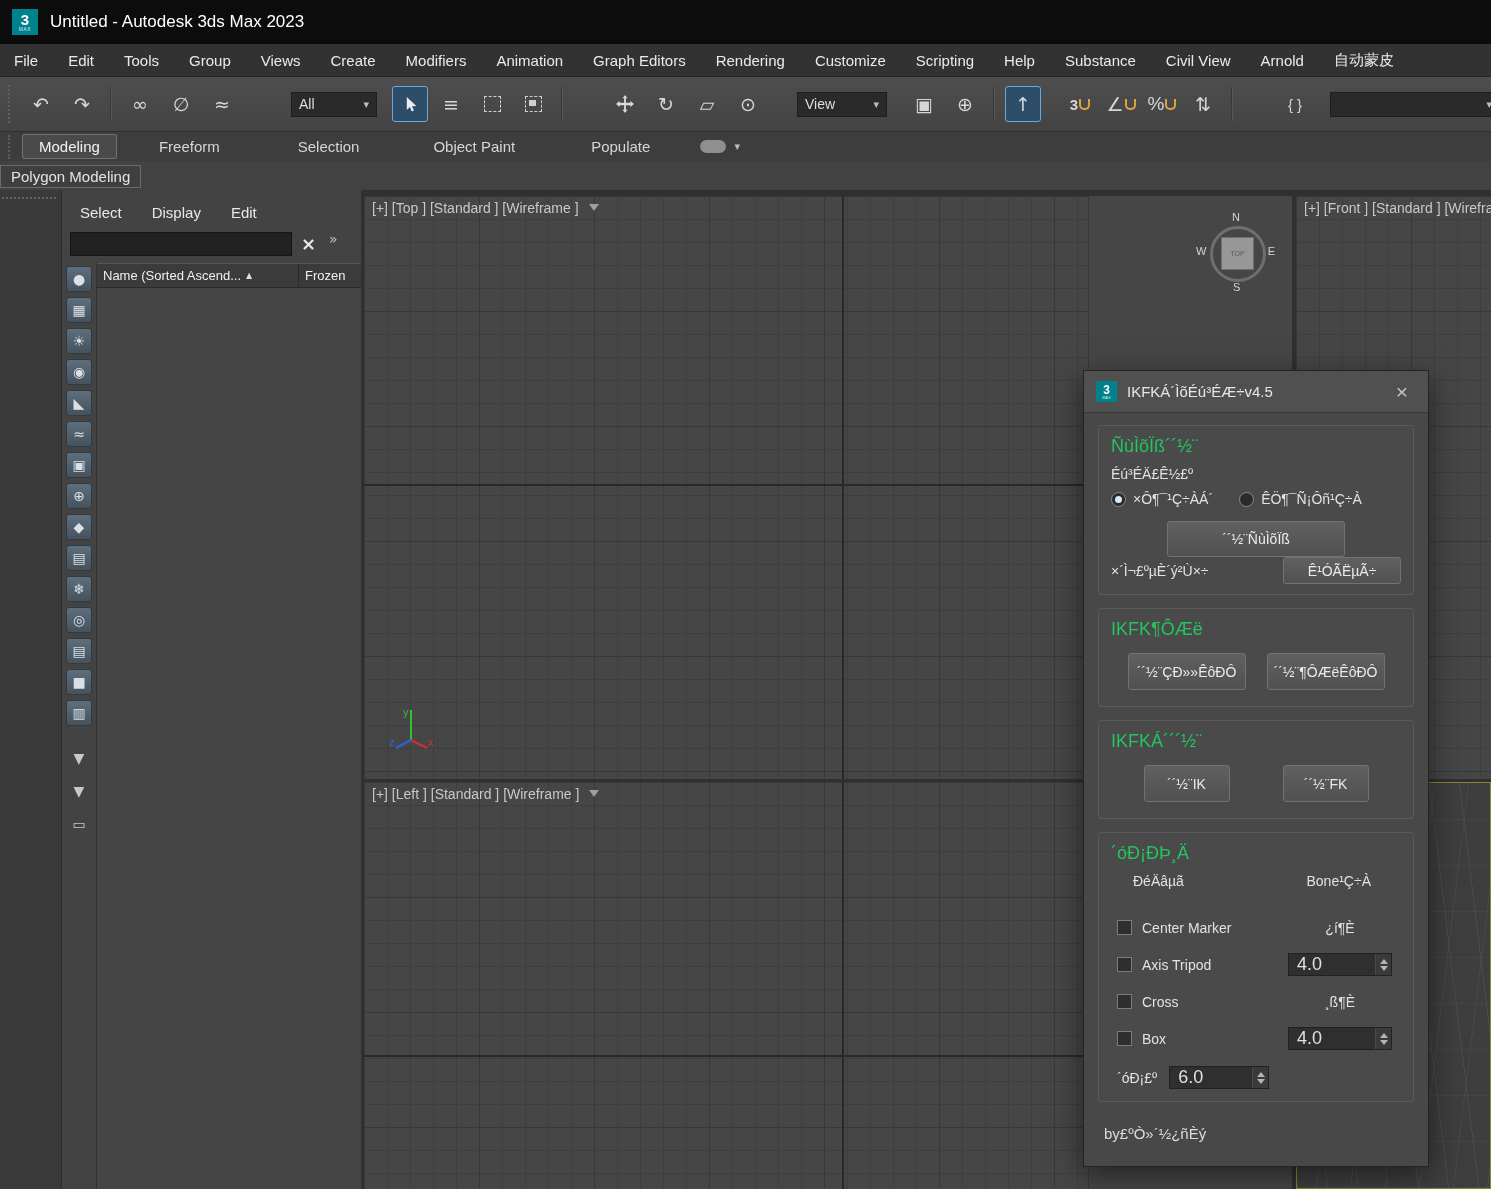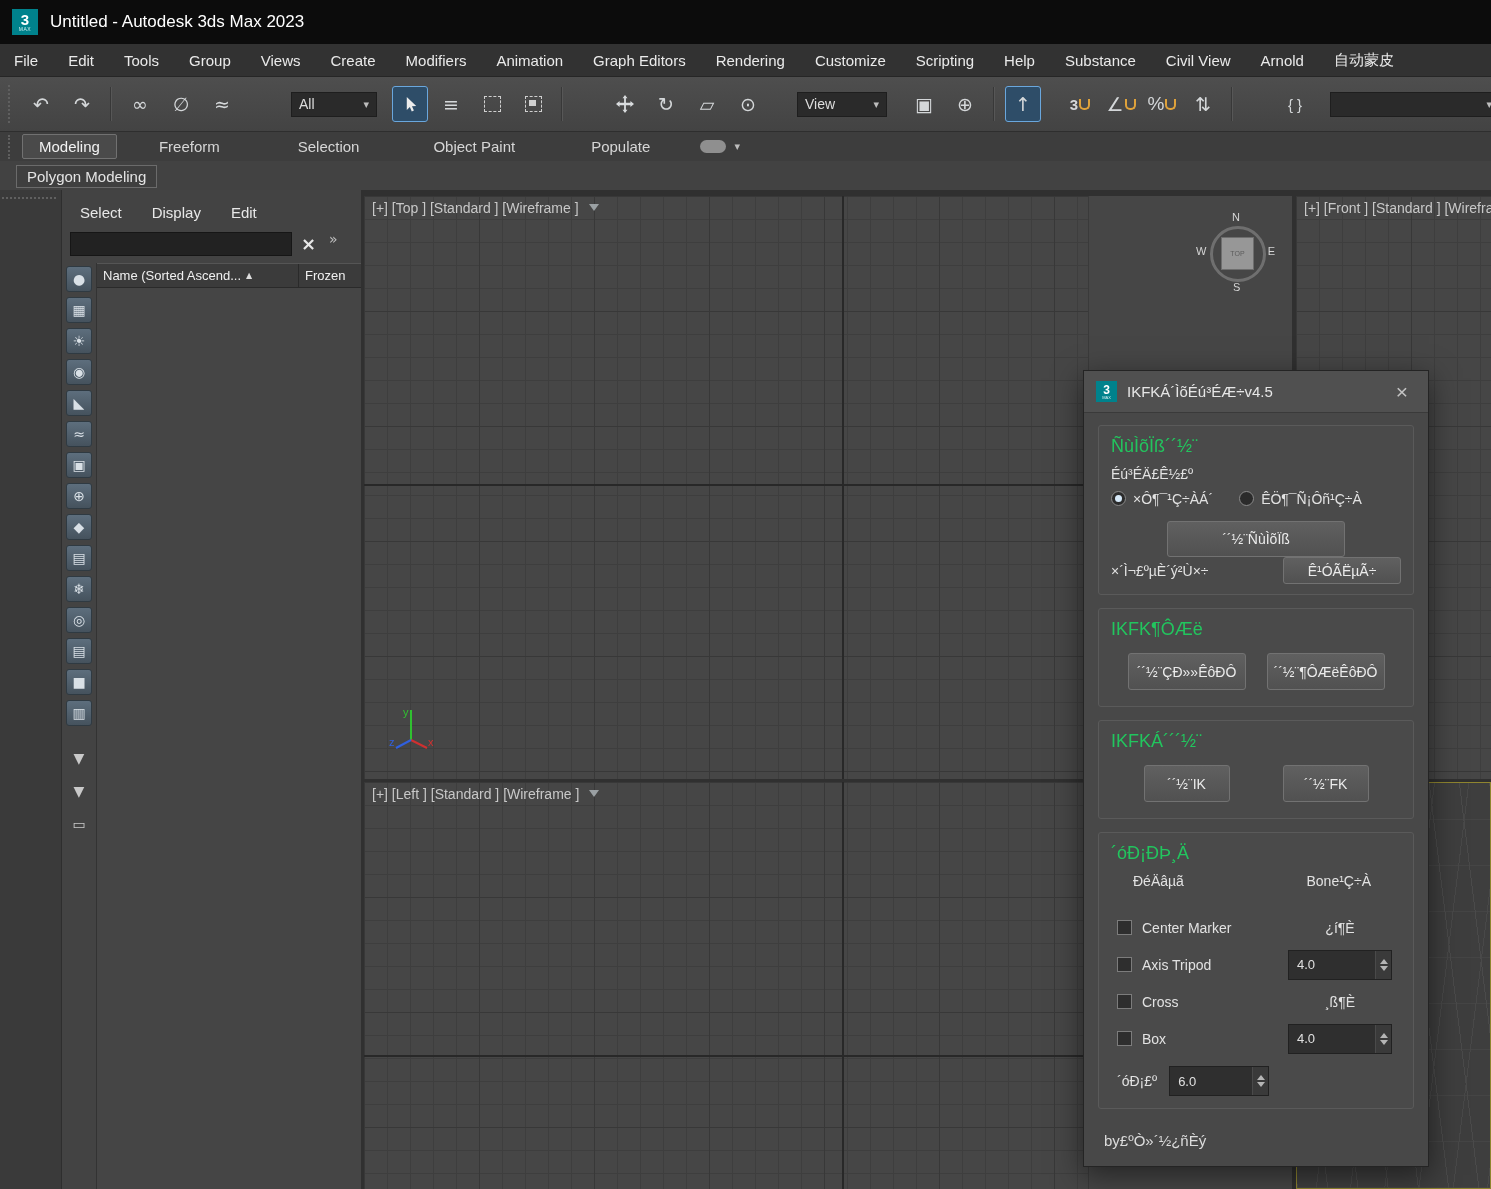--- a/index.html
+++ b/index.html
@@ -31,21 +31,21 @@
   .shape-dashed.win{position:relative;}
   .shape-dashed.win::after{content:"";position:absolute;left:3px;top:3px;width:7px;height:6px;background:#d0d0d0;}
   .mag{width:7px;height:9px;border:2px solid #dfa23b;border-top:none;border-radius:0 0 5px 5px;display:inline-block;margin-left:1px;}
   .snaptxt{font-size:15px;font-weight:bold;}
 
   
   .ribbon-tabs{height:29px;background:#3d3d3d;display:flex;align-items:center;padding-left:6px;font-size:15px;color:#d6d6d6;}
   .rtab{padding:3px 2px;}
   .rtab.active{background:#4a4a4a;border:1px solid #717171;padding:3px 16px;color:#f2f2f2;border-radius:2px;}
   .ribbon-pill{width:26px;height:13px;background:#8f8f8f;border-radius:7px;display:inline-block;}
-  .ribbon-sub{height:30px;background:#424242;border-bottom:1px solid #2c2c2c;display:flex;align-items:center;padding-left:16px;}
+  .ribbon-sub{height:30px;background:#424242;border-bottom:1px solid #2c2c2c;display:flex;align-items:center;}
   .poly-box{border:1px solid #6b6b6b;background:#3f3f3f;color:#e4e4e4;font-size:15px;padding:2px 10px;}
 
   
   .content{position:absolute;left:0;top:190px;right:0;bottom:0;background:#303030;}
   .left-strip{position:absolute;left:0;top:0;width:61px;height:100%;background:#3a3a3a;}
   .strip-dots{margin:7px 2px 0;border-top:2px dotted #606060;width:54px;}
 
   
   .explorer{position:absolute;left:61px;top:0;width:300px;height:100%;background:#434343;border-left:1px solid #2e2e2e;display:flex;flex-direction:column;box-sizing:border-box;}
   .exp-menu{padding:14px 18px 8px;display:flex;gap:30px;color:#e8e8e8;font-size:15px;}
@@ -100,37 +100,37 @@
   .dlg-badge{width:21px;height:21px;background:#00828c;display:flex;flex-direction:column;align-items:center;justify-content:center;line-height:1;flex:none;}
   .dlg-badge b{color:#fff;font-size:12px;}
   .dlg-badge i{color:#cfeff1;font-size:4px;font-style:normal;}
   .dlg-title-text{color:#e6e6e6;font-size:15px;}
   .dlg-close{margin-left:auto;color:#c4c4c4;font-size:21px;width:28px;text-align:center;line-height:1;}
   .dlg-body{flex:1;padding:12px 14px 8px;display:flex;flex-direction:column;gap:13px;font-size:14px;color:#e2e2e2;overflow:hidden;}
   .grp{border:1px solid #5a5a5a;background:#4a4a4a;border-radius:3px;padding:10px 12px;}
   .grp-label{font-size:18px;color:#22c55e;margin-bottom:9px;}
   .mode-label{margin:2px 0 9px;}
   .radio-row{display:flex;align-items:center;gap:26px;margin-bottom:14px;}
-  .radio-item{display:flex;align-items:flex-start;gap:7px;}
+  .radio-item{display:flex;align-items:flex-end;gap:7px;}
   .radio{width:15px;height:15px;border-radius:50%;background:#2b2b2b;border:1px solid #8a8a8a;position:relative;flex:none;box-sizing:border-box;}
   .radio.sel::after{content:"";position:absolute;left:3px;top:3px;width:7px;height:7px;border-radius:50%;background:#d6e9f8;}
   .btn{background:linear-gradient(#606060,#515151);border:1px solid #727272;border-radius:3px;color:#ebebeb;font-size:14px;display:flex;align-items:center;justify-content:center;box-sizing:border-box;white-space:nowrap;overflow:hidden;}
   .big-btn{width:178px;height:36px;margin:0 auto;}
   .status-row{display:flex;align-items:center;justify-content:space-between;}
   .help-btn{width:118px;height:27px;}
   .btn-row{display:flex;justify-content:space-around;padding:4px 6px 6px;}
   .btn-ik{width:86px;height:37px;}
   .btn-wide{width:118px;height:37px;}
   .size-head{display:flex;margin-bottom:20px;}
   .size-head .h-left{padding-left:22px;}
   .size-head .h-right{margin-left:auto;margin-right:30px;}
   .size-row{display:flex;align-items:center;height:37px;}
   .cb{width:15px;height:15px;background:#2e2e2e;border:1px solid #7c7c7c;margin:0 10px 0 6px;flex:none;box-sizing:border-box;}
   .right-cell{margin-left:auto;width:122px;display:flex;justify-content:center;}
-  .spinner{width:104px;height:30px;background:#2f2f2f;border:1px solid #212121;display:flex;align-items:center;color:#e0e0e0;font-size:13px;padding-left:8px;box-sizing:border-box;}
+  .spinner{width:104px;height:23px;background:#2f2f2f;border:1px solid #212121;display:flex;align-items:center;color:#e0e0e0;font-size:18px;padding-left:8px;box-sizing:border-box;}
   .spin-val{flex:1;}
   .spin-arrows{width:15px;height:100%;border-left:1px solid #4a4a4a;background:#3a3a3a;display:flex;flex-direction:column;align-items:center;justify-content:center;gap:2px;}
   .tri-up{width:0;height:0;border:4px solid transparent;border-bottom:5px solid #b5b5b5;margin-top:-3px;}
   .tri-dn{width:0;height:0;border:4px solid transparent;border-top:5px solid #b5b5b5;margin-bottom:-3px;}
   .size-final{display:flex;align-items:center;gap:12px;padding:9px 0 2px 6px;}
   .dlg-footer{padding:10px 6px 0;font-size:15px;color:#dcdcdc;}
 </style>
 </head>
 <body>
 

